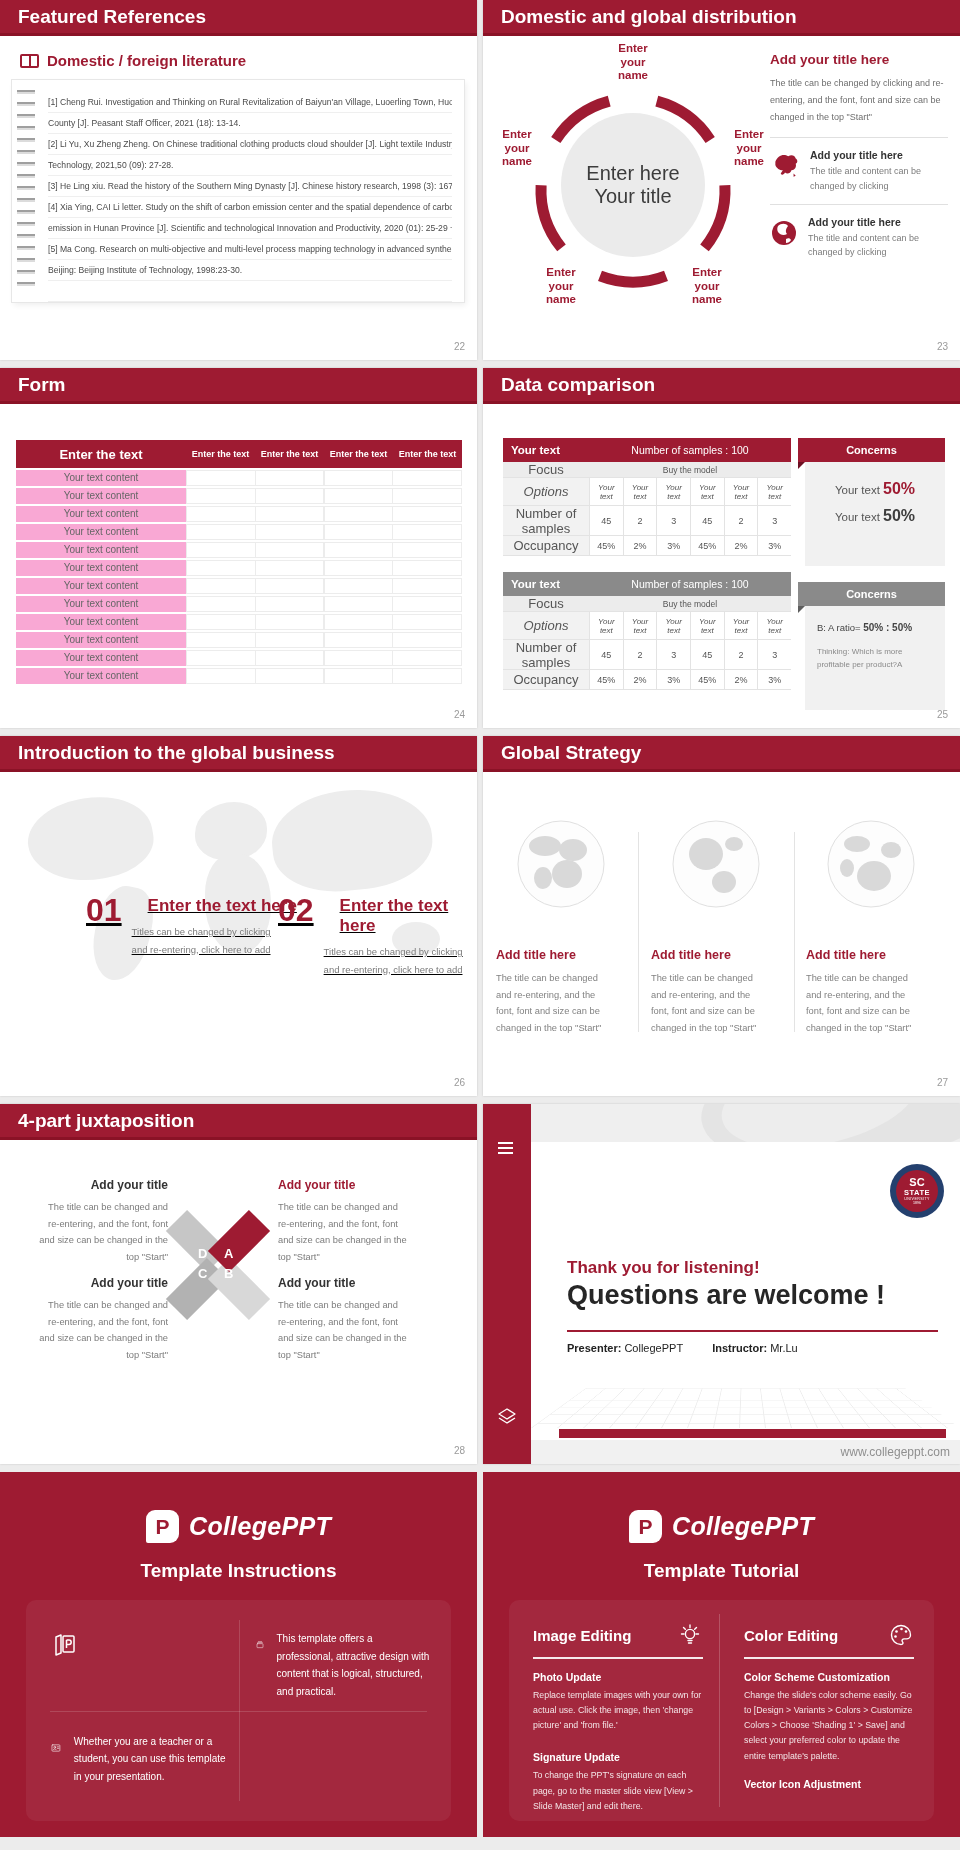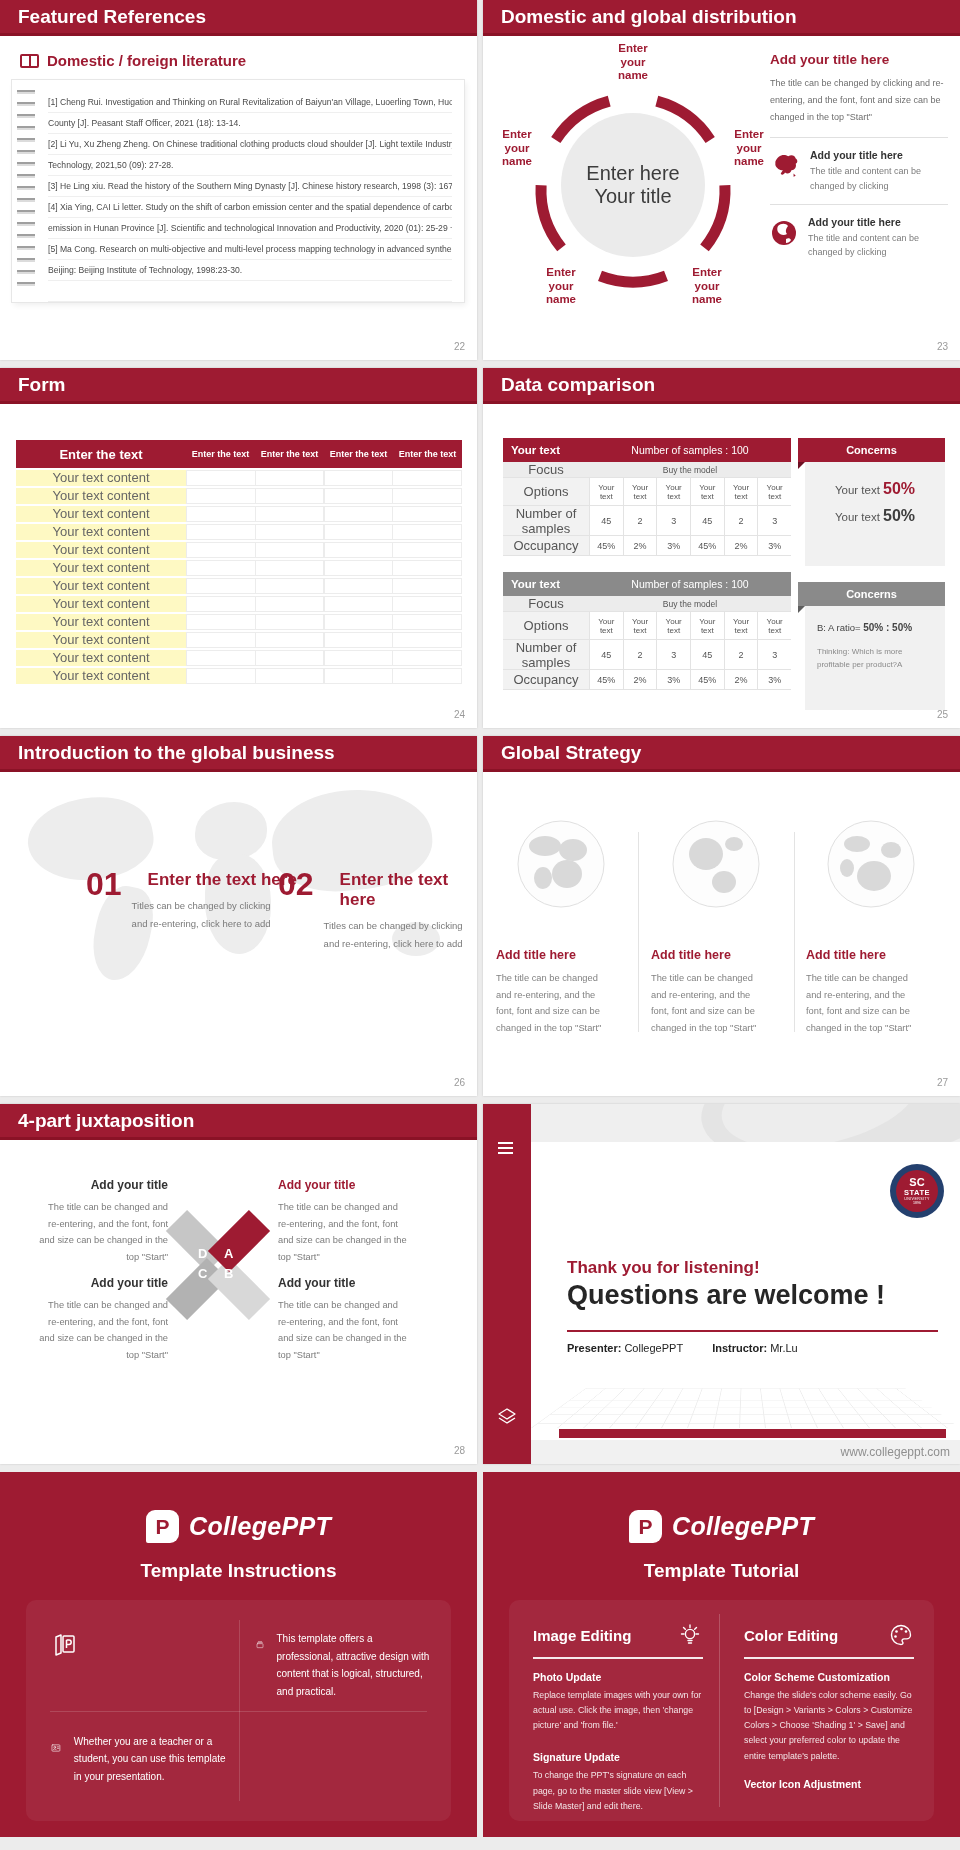--- a/index.html
+++ b/index.html
@@ -41,39 +41,39 @@
   .d-item svg { flex:none; margin-top:3px; }
   .d-item-title { font-weight:bold; color:#333; font-size:10.5px; margin-bottom:3px; }
   .d-item-body { color:#7c7c7c; font-size:9px; line-height:1.6; white-space:pre-line; }
 
   
   .form-table { position:absolute; left:16px; top:72px; width:446px; }
   .fhr { display:flex; height:28px; background:#9e1b32; color:#fff; align-items:center; margin-bottom:2px; }
   .fh1 { width:170px; text-align:center; font-weight:bold; font-size:13px; }
   .fh { flex:1; text-align:center; font-weight:bold; font-size:9px; }
   .fr { display:flex; height:16px; margin-bottom:2px; }
-  .fc1 { width:170px; background:#fef9c3; color:#666; font-size:13px; text-align:center; line-height:16px; }
+  .fc1 { width:170px; background:#f9a8d4; color:#666; font-size:10px; text-align:center; line-height:16px; }
   .fcz { flex:1; border-top:1px solid #ececec; border-bottom:1px solid #ececec; border-right:1px solid #ececec;
          background-image:repeating-linear-gradient(to right,#ececec 0 1px,transparent 1px 25%); }
 
   
   .cmp { position:absolute; left:20px; width:288px; }
   .ch { display:flex; height:24px; color:#fff; align-items:center; }
   .ch.red { background:#9e1b32; } .ch.gray { background:#8a8a8a; }
   .ch-c { width:86px; padding-left:8px; font-weight:bold; font-size:11.5px; }
   .ch-s { flex:1; text-align:center; font-size:10.5px; }
   .cr { display:flex; border-bottom:1px solid #e3e3e3; background:#fff; align-items:stretch; }
   .cl { width:86px; background:#f2f2f2; font-size:13px; color:#555; display:flex;
         align-items:center; justify-content:center; text-align:center; padding:0; }
   .cr.focus { background:#ececec; height:16px; }
   .cr.focus .cl { background:#ececec; }
   .cspan { flex:1; font-size:8.5px; color:#555; display:flex; align-items:center; justify-content:center; }
   .cc { flex:1; font-size:8px; color:#555; border-left:1px solid #e3e3e3; display:flex;
         align-items:center; justify-content:center; text-align:center; padding:3px 2px; }
-  .r-opt { height:28px; } .r-samp { height:30px; } .r-occ { height:20px; }
+  .r-opt { height:28px;font-style:italic; } .r-samp { height:30px; } .r-occ { height:20px; }
   .r-samp .cc, .r-occ .cc { font-size:9px; }
   .concern { position:absolute; left:322px; width:140px; height:128px; }
   .concern-body { position:absolute; left:0; top:12px; right:0; bottom:0; background:#f1f1f1; }
   .concern-head { position:absolute; left:-7px; top:0; right:0; height:24px; color:#fff; text-align:center;
                   font-weight:bold; font-size:11px; line-height:24px; }
   .concern-head.red { background:#9e1b32; } .concern-head.gray { background:#8a8a8a; }
   .concern-fold { position:absolute; left:-7px; top:24px; width:0; height:0; border-style:solid;
                   border-width:7px 7px 0 0; }
   .concern-fold.red { border-color:#6d0f22 transparent transparent transparent; }
   .concern-fold.gray { border-color:#5e5e5e transparent transparent transparent; }
@@ -81,21 +81,21 @@
   .cn-line { font-size:11.5px; color:#555; margin-bottom:9px; }
   .cn-line b { font-size:16px; color:#3d3d3d; }
   .cn-line.hot b { color:#9e1b32; }
   .cn-text { position:absolute; left:12px; right:8px; top:40px; font-size:9.5px; color:#444; }
   .cn-text b { font-size:10px; }
   .cn-note { position:absolute; left:12px; right:8px; top:64px; font-size:8px; color:#8a8a8a;
              line-height:1.6; white-space:pre-line; }
 
   
   .map-blob { position:absolute; background:#ededed; }
-  .gb-item { position:absolute; top:132px; display:flex; gap:10px; }
+  .gb-item { position:absolute; top:158px; display:flex; gap:10px;text-decoration:underline; }
   .gb-num { color:#9e1b32; font-weight:bold; font-size:32px; line-height:1; }
   .gb-head { color:#9e1b32; font-weight:bold; font-size:17px; margin:2px 16px 7px; }
   .gb-body { color:#7a7a7a; font-size:9.5px; line-height:1.85; white-space:pre-line; }
 
   
   .gs-col { position:absolute; top:84px; width:130px; }
   .gs-head { margin-top:40px; color:#9e1b32; font-weight:bold; font-size:12.5px; margin-bottom:8px; }
   .gs-body { font-size:9.3px; color:#828282; line-height:1.78; white-space:pre-line; }
   .gs-div { position:absolute; top:96px; height:200px; width:1px; background:#e3e3e3; }
   .globe { display:block; margin:0 auto; }

